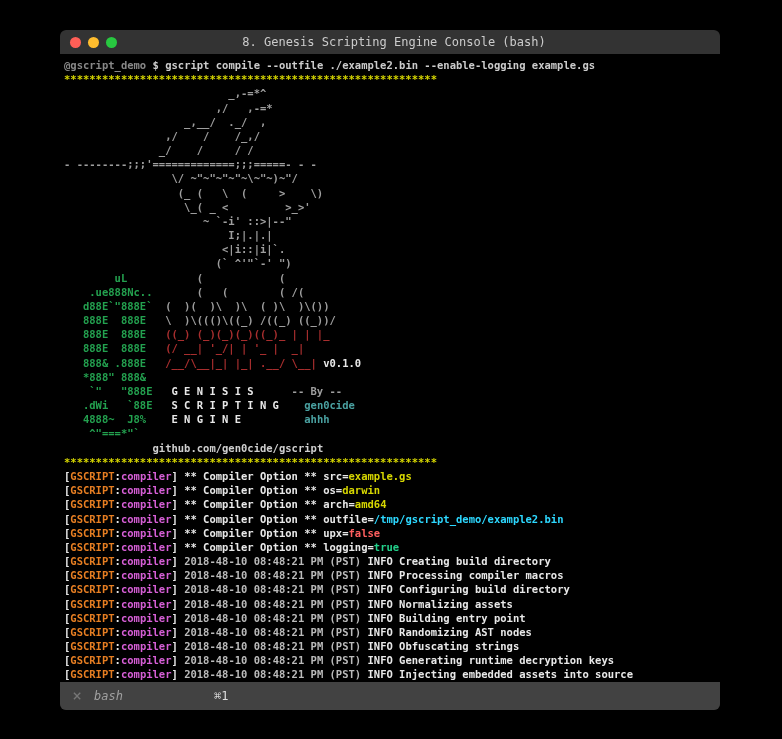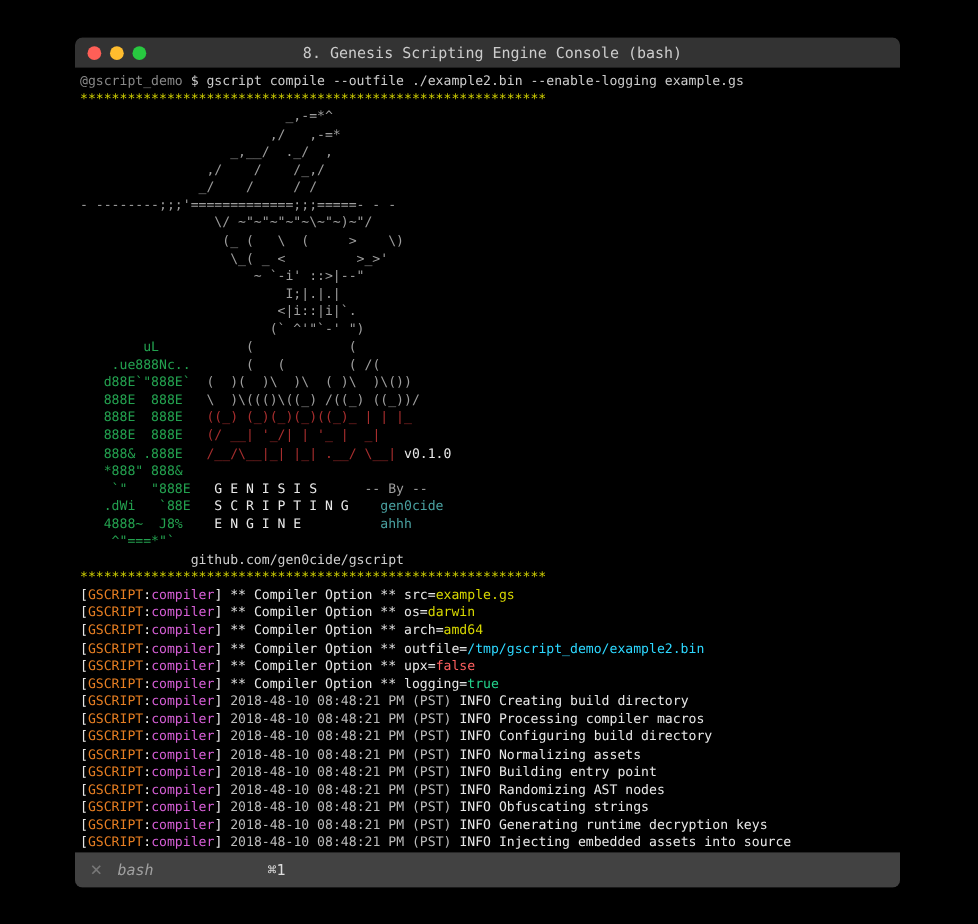--- a/index.html
+++ b/index.html
@@ -43,20 +43,21 @@
     font-size: 12px;
     pointer-events: none;
   }
   .term {
     background: #000;
     height: 628px;
     padding: 4px 4px 2px 4px;
     color: #c5c5c5;
     white-space: pre;
     overflow: hidden;
+    font-weight: bold;
   }
   .prompt-user { color: #888; }
   .prompt-dollar { color: #ccc; }
   .cmd { color: #ccc; }
   .stars { color: #d7d700; }
   .ascii-gray { color: #9e9e9e; }
   .ascii-green { color: #23a14f; }
   .ascii-red { color: #a82e2e; }
   .white { color: #e8e8e8; }
   .yellow { color: #d7d700; }

